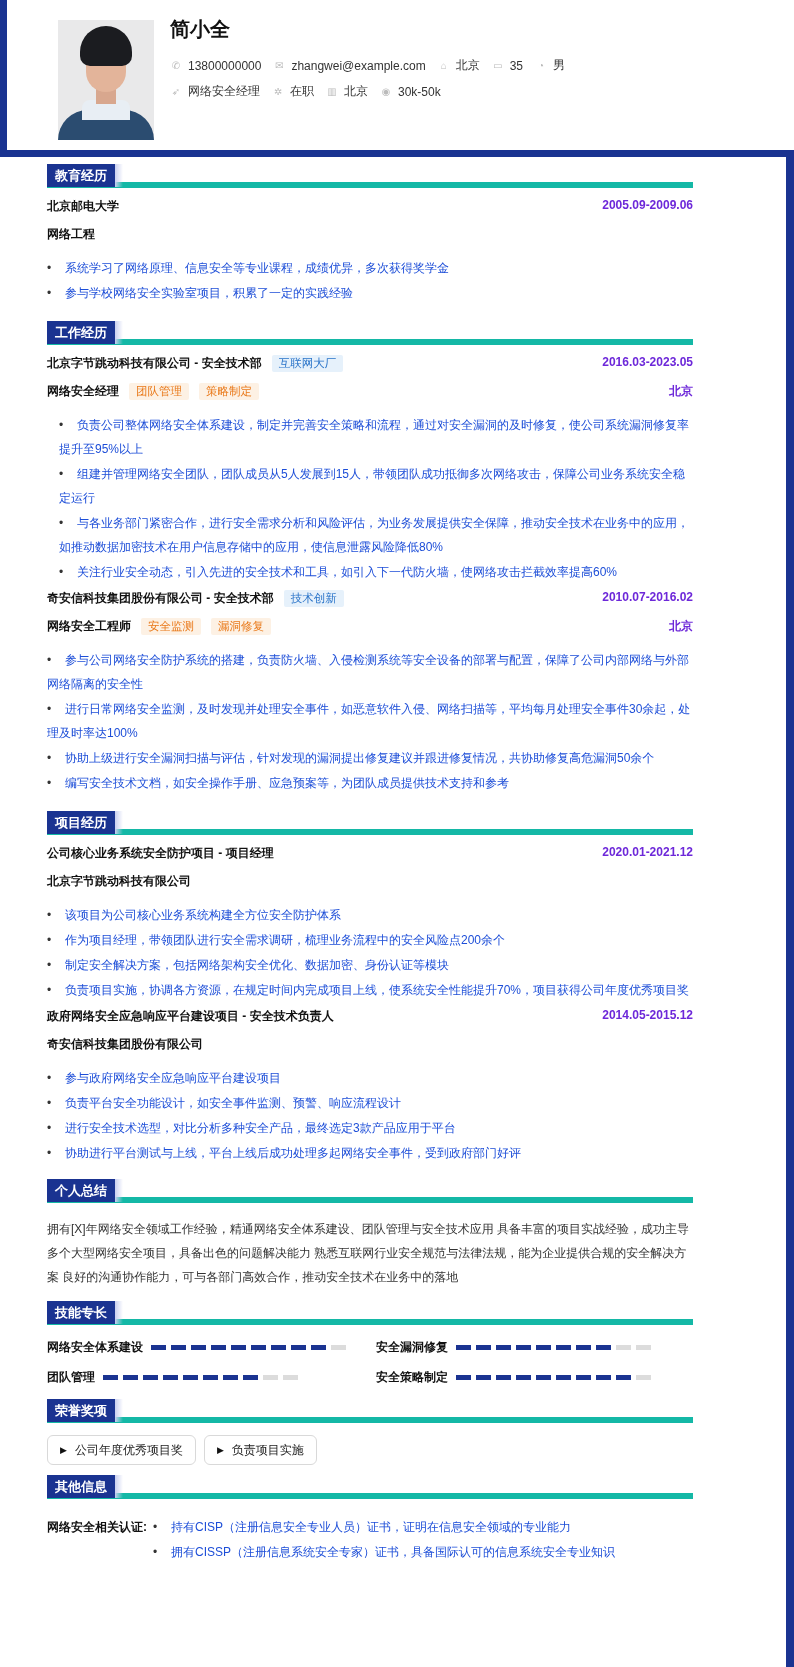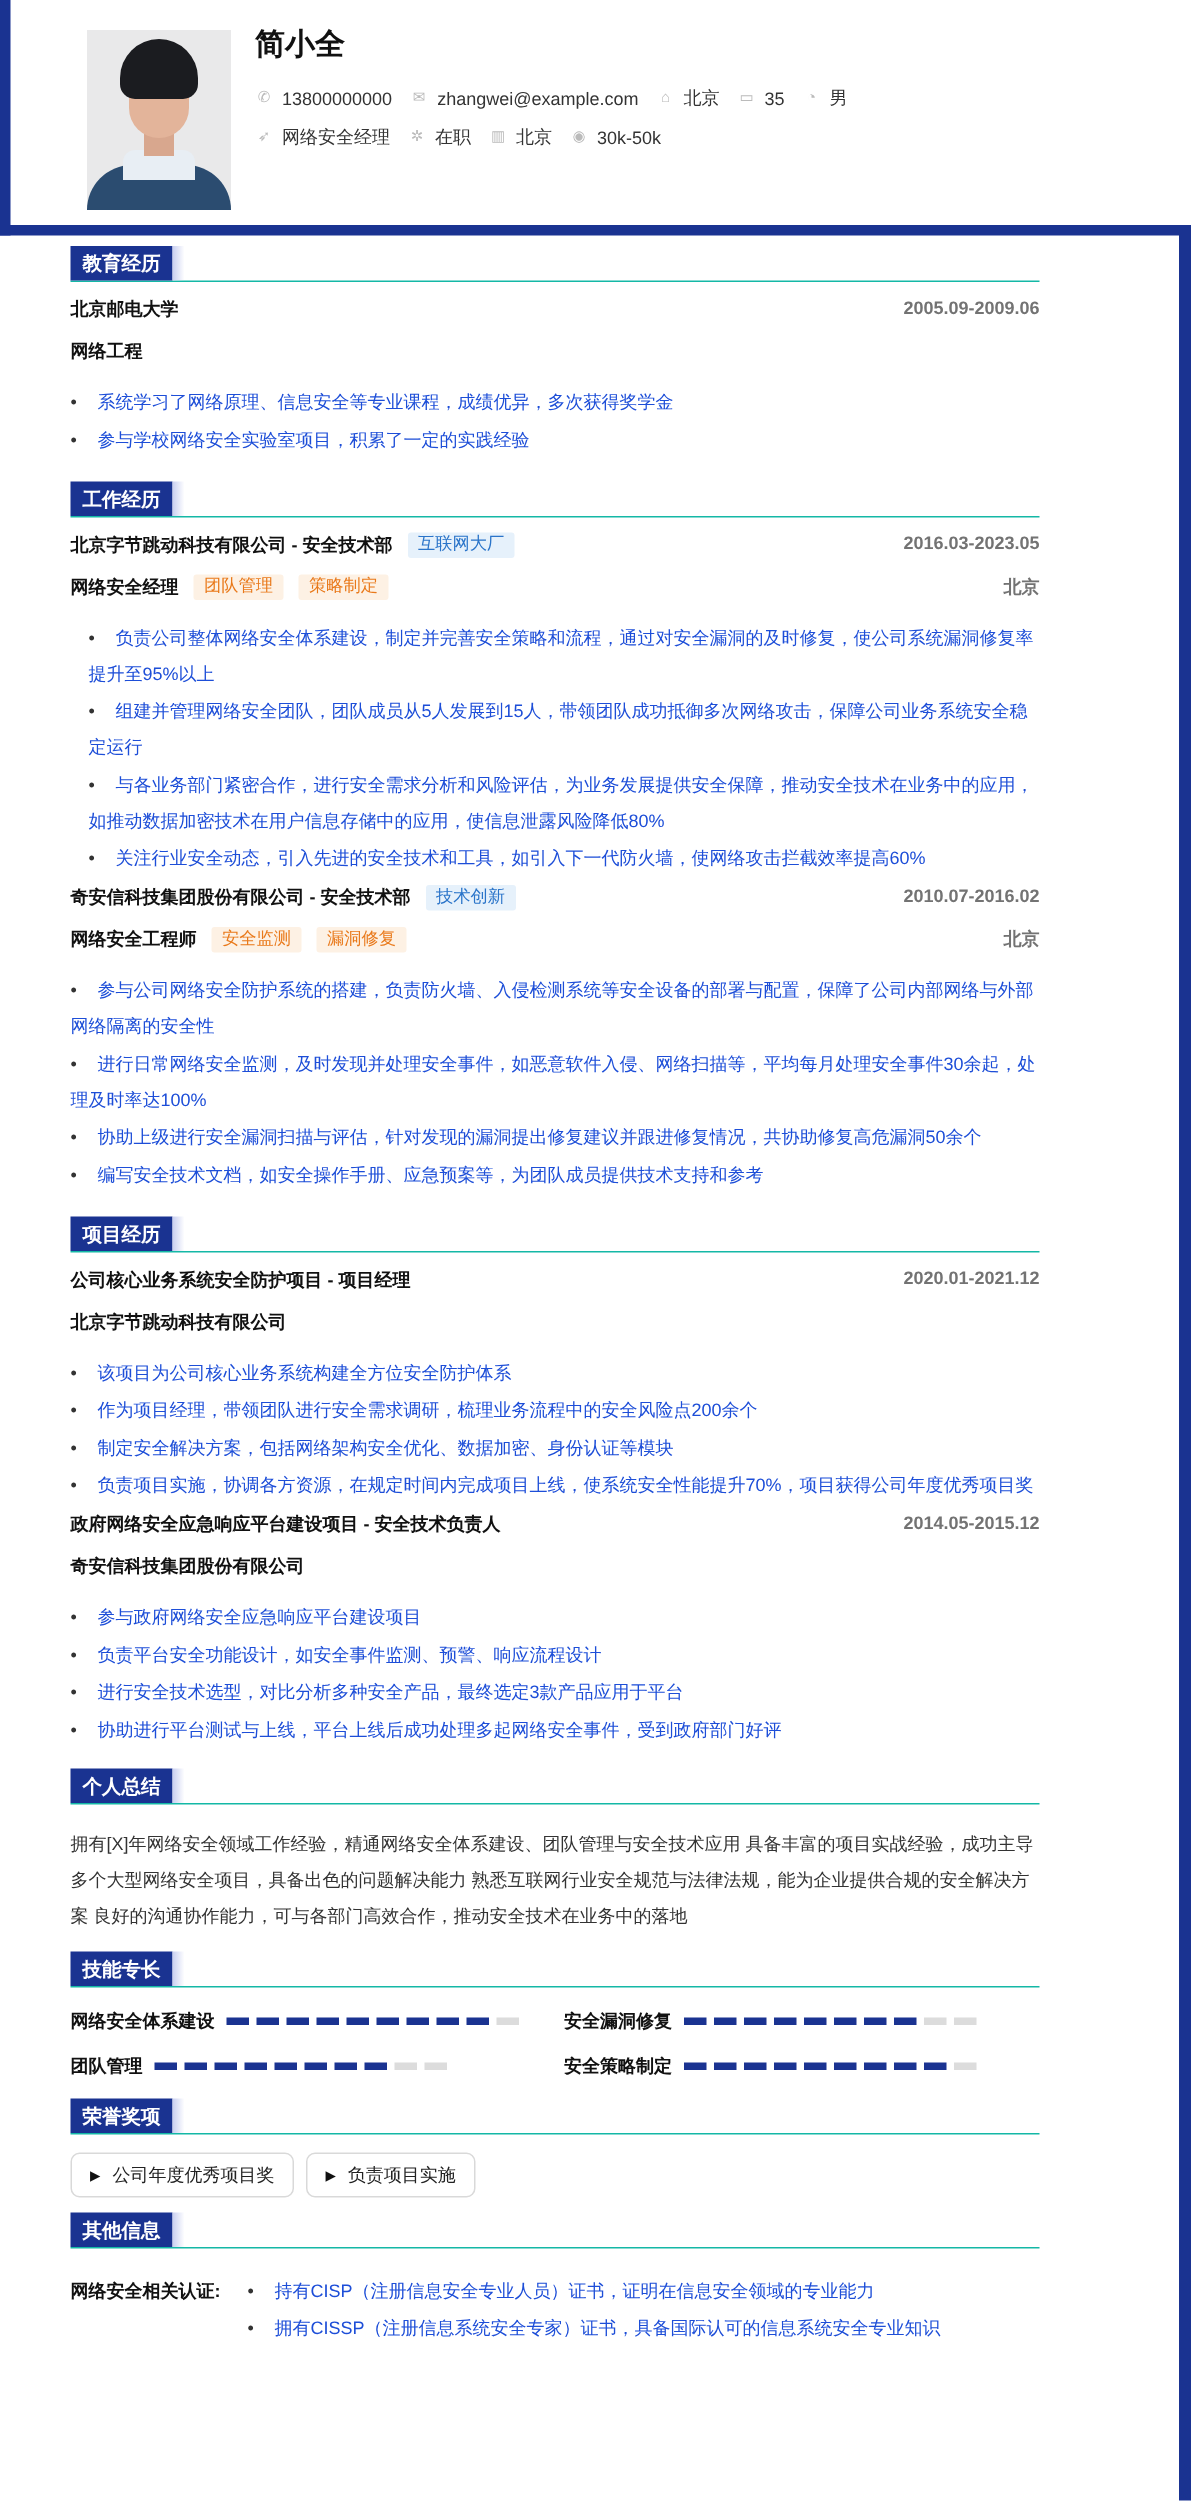--- a/index.html
+++ b/index.html
@@ -22,27 +22,27 @@
   .name { position: absolute; left: 163px; top: 16px; font-size: 20px; font-weight: bold; color: #111; }
   .info-row { position: absolute; left: 163px; display: flex; align-items: center; font-size: 12px; color: #333; white-space: nowrap; }
   .info-row.r1 { top: 57px; }
   .info-row.r2 { top: 83px; }
   .info-item { display: flex; align-items: center; margin-right: 12px; }
   .info-icon { width: 12px; height: 12px; color: #bbb; margin-right: 6px; display: inline-flex; align-items: center; justify-content: center; font-size: 10px; }
 
   
   .content { position: absolute; left: 47px; top: 164px; width: 646px; }
   .section { margin-bottom: 0; }
-  .sec-head { position: relative; height: 24px; border-bottom: 1px solid #14b8a6; margin-bottom: 10px; }
+  .sec-head { position: relative; height: 24px; border-bottom: 6px solid #14b8a6; margin-bottom: 10px; }
   .sec-title { position: absolute; left: 0; top: 0; height: 23px; padding: 0 8px; background: #1a3391; color: #fff; font-size: 13px; font-weight: bold; line-height: 23px; }
   .sec-title::after { content: ""; position: absolute; right: -8px; top: 0; width: 8px; height: 23px; background: linear-gradient(90deg, #c9cff0, rgba(255,255,255,0)); }
 
   .row { display: flex; justify-content: space-between; align-items: flex-start; height: 28px; font-size: 12px; }
   .row .left { display: flex; align-items: center; font-weight: bold; color: #111; }
-  .row .right { font-weight: bold; color: #737373; }
+  .row .right { font-weight: bold; color: #6d28d9; }
   .tag { display: inline-block; margin-left: 10px; padding: 0 7px; height: 17px; line-height: 17px; font-size: 11.5px; font-weight: normal; border-radius: 2px; }
   .tag.blue { background: #e6f1fb; color: #2a74c9; }
   .tag.orange { background: #fdf1e4; color: #e9791a; }
 
   ul.bullets { list-style: none; }
   ul.bullets li { position: relative; font-size: 12px; color: #1d4ed8; line-height: 24px; padding-left: 0; margin-bottom: 1px; }
   ul.bullets li::before { content: "•"; display: inline-block; width: 18px; color: #333; }
 
   .summary { font-size: 12px; line-height: 24px; color: #333; margin-bottom: 8px; }
 
@@ -310,21 +310,21 @@
           <span class="play">▶</span>
           <span>负责项目实施</span>
         </div>
     </div>
   </div>
 
   <div class="section">
     <div class="sec-head">
         <div class="sec-title">其他信息</div>
       </div>
-    <div class="other" style="padding-top:6px;gap:12px;">
+    <div class="other" style="padding-top:6px;">
       <span class="other-label">网络安全相关认证:</span>
       <ul class="bullets">
         <li>持有CISP（注册信息安全专业人员）证书，证明在信息安全领域的专业能力</li>
         <li>拥有CISSP（注册信息系统安全专家）证书，具备国际认可的信息系统安全专业知识</li>
       </ul>
     </div>
   </div>
 
 </div>
 

